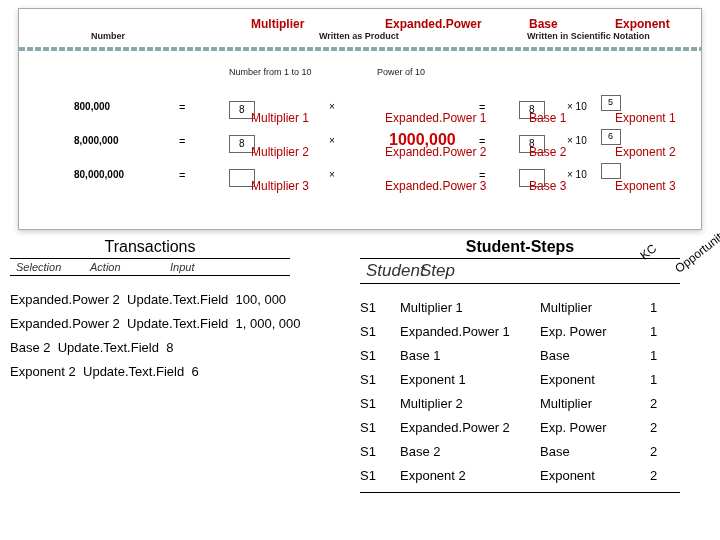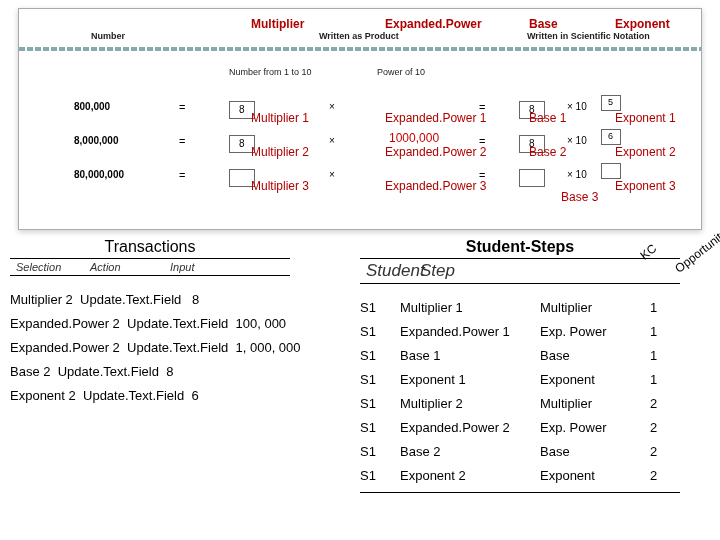--- a/index.html
+++ b/index.html
@@ -12,21 +12,21 @@
   .ws-col-label { position: absolute; font-size: 9px; font-weight: bold; color: #222; }
   .ws-sub { position: absolute; font-size: 9px; color: #222; }
   .ws-row { position: absolute; left: 0; right: 0; height: 34px; }
   .ws-row1 { top: 92px; text-align: center; }
   .ws-row2 { top: 126px; }
   .ws-row3 { top: 160px; }
   .ws-num { position: absolute; left: 55px; font-size: 10px; font-weight: bold; }
   .ws-eq { position: absolute; font-size: 11px; }
   .ws-input { position: absolute; width: 26px; height: 18px; border: 1px solid #666; background: #fff; }
   .ws-times { position: absolute; font-size: 10px; }
-  .ws-red { position: absolute; font-size: 12px; font-weight: normal; color: #c00; text-align: right; }
+  .ws-red { position: absolute; font-size: 16px; font-weight: bold; color: #c00; text-align: right; }
   .ws-input-s { width: 20px; height: 16px; }
   .overlay { position: absolute; font-size: 12px; font-weight: normal; color: #b00000; }
   .ov-top { top: 18px; font-weight: bold; }
 
   .lower { position: absolute; top: 234px; left: 0; right: 0; }
   .transactions { position: absolute; left: 10px; top: 4px; width: 344px; }
   .trans-title { text-align: center; font-size: 16px; width: 200px; margin-left: 40px; }
   .trans-hr { border-top: 1px solid #000; margin: 2px 0 2px 0; width: 280px; }
   .trans-head { display: flex; font-size: 11px; font-style: italic; color: #333; }
   .trans-head span:nth-child(1) { width: 80px; padding-left: 6px; }
@@ -117,37 +117,36 @@
     <span class="ws-num">80,000,000</span>
     <span class="ws-eq" style="left:160px;">=</span>
     <span class="ws-input" style="left:210px;"></span>
     <span class="ws-times" style="left:310px;">×</span>
     <span class="ws-eq" style="left:460px;">=</span>
     <span class="ws-input" style="left:500px;"></span>
     <span class="ws-times" style="left:548px;">× 10</span>
     <span class="ws-input ws-input-s" style="left:582px;top:-6px;"></span>
     <span class="overlay" style="left:232px;top:10px;">Multiplier 3</span>
     <span class="overlay" style="left:366px;top:10px;">Expanded.Power 3</span>
-    <span class="overlay" style="left:510px;top:21px;margin-left:32px;">Base 3</span>
+    <span class="overlay" style="left:510px;top:10px;">Base 3</span>
     <span class="overlay" style="left:596px;top:10px;">Exponent 3</span>
   </div>
 </div>
 
 <div class="lower">
   <div class="transactions">
     <div class="trans-title">Transactions</div>
     <div class="trans-hr"></div>
     <div class="trans-head">
       <span>Selection</span>
       <span>Action</span>
       <span>Input</span>
     </div>
     <div class="trans-hr"></div>
     <div class="trans-body">
-      <div class="trans-line"><span>Multiplier 2</span>&nbsp;&nbsp;<span>Update.Text.Field</span>&nbsp;&nbsp;&nbsp;<span>8</span></div>
       <div class="trans-line"><span>Expanded.Power 2</span>&nbsp;&nbsp;<span>Update.Text.Field</span>&nbsp;&nbsp;<span>100, 000</span></div>
       <div class="trans-line"><span>Expanded.Power 2</span>&nbsp;&nbsp;<span>Update.Text.Field</span>&nbsp;&nbsp;<span>1, 000, 000</span></div>
       <div class="trans-line"><span>Base 2</span>&nbsp;&nbsp;<span>Update.Text.Field</span>&nbsp;&nbsp;<span>8</span></div>
       <div class="trans-line"><span>Exponent 2</span>&nbsp;&nbsp;<span>Update.Text.Field</span>&nbsp;&nbsp;<span>6</span></div>
     </div>
   </div>
 
   <div class="studentsteps">
     <div class="ss-title">Student-Steps</div>
     <div class="ss-hr"></div>

